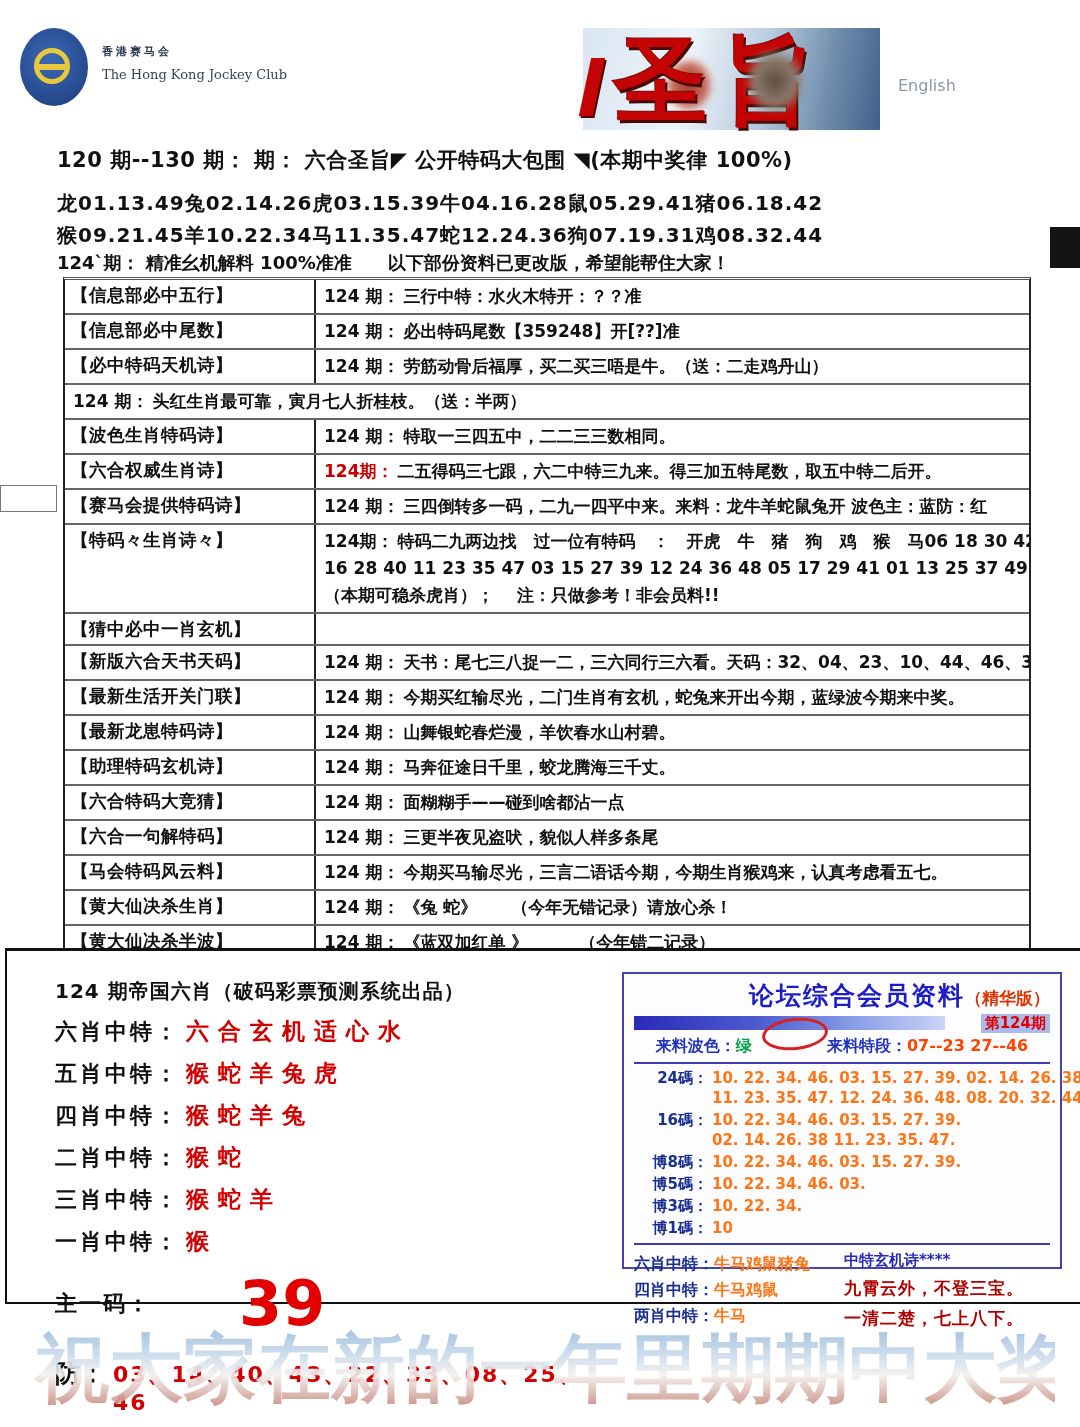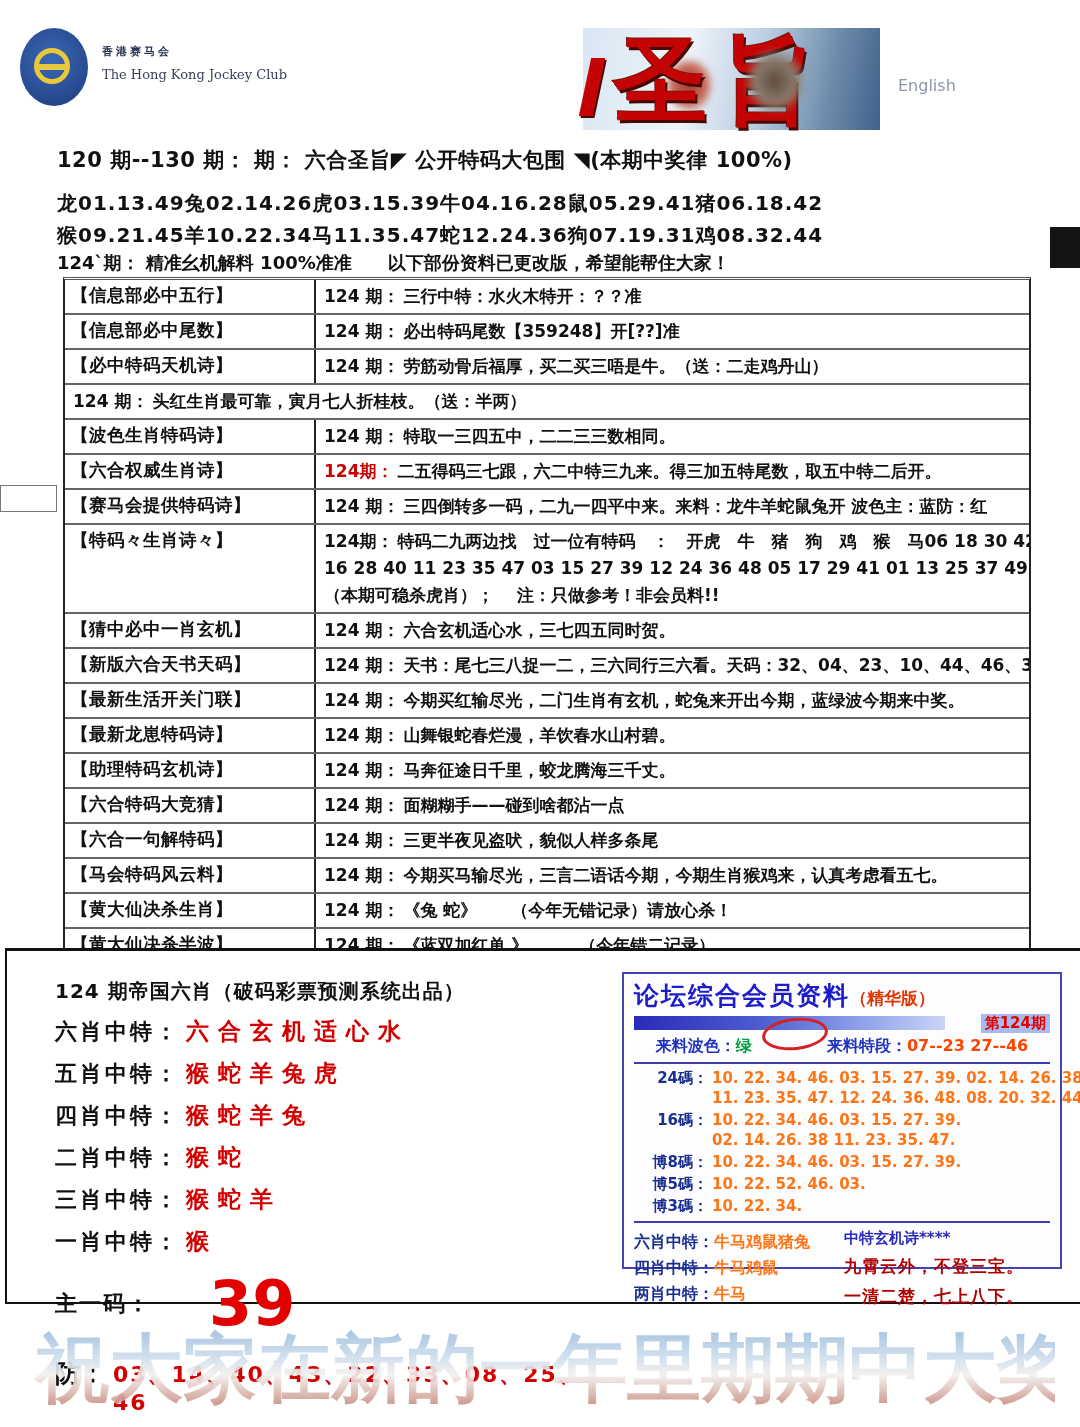--- a/index.html
+++ b/index.html
@@ -76,31 +76,31 @@
     border-top:3px solid #111; border-left:2px solid #111; border-bottom:2px solid #111;
     background:#fff;
   }
   .empire { left:55px; top:978px; width:540px; }
   .empire-title { font-size:20px; font-weight:bold; letter-spacing:1px; }
   .empire-row { margin-top:11px; display:flex; align-items:baseline; }
   .empire-label { font-size:22px; font-weight:bold; letter-spacing:3px; }
   .empire-value { font-size:23px; font-weight:bold; color:#d40000; letter-spacing:9px; margin-left:6px; }
   .maincode-row { margin-top:16px; display:flex; align-items:center; }
   .maincode-label { font-size:22px; font-weight:bold; letter-spacing:2px; }
-  .maincode-value { font-size:62px; font-weight:bold; color:#e20000; margin-left:58px; line-height:1; }
+  .maincode-value { font-size:62px; font-weight:bold; color:#e20000; margin-left:88px; line-height:1; }
   .guard-row { margin-top:22px; display:flex; align-items:baseline; }
   .guard-label { font-size:25px; font-weight:bold; }
   .guard-numbers { font-size:22px; font-weight:bold; color:#d40000; letter-spacing:2px; margin-left:8px; }
 
   
   .member-box {
     left:622px; top:972px; width:440px; height:297px;
     border:2px solid #4443b2; background:#fdfdff; padding:5px 10px 4px 10px;
   }
-  .mb-titlerow { text-align:left; white-space:nowrap; }
+  .mb-titlerow { text-align:right; white-space:nowrap; }
   .mb-title { font-size:25px; font-weight:bold; color:#1c1cc8; letter-spacing:2px; }
   .mb-suffix { font-size:17px; font-weight:bold; color:#e03400; }
   .mb-bar { display:flex; align-items:center; margin-top:3px; height:16px;gap:36px; }
   .mb-bar-grad { flex:1; height:14px;
     background:linear-gradient(90deg,#2a2ab8 0%,#4d5ccf 40%,#8c9fe8 72%,#c9d4f6 100%); }
   .mb-issue { font-size:15px; font-weight:bold; color:#e00000; background:#a9bbee; padding:0 4px; white-space:nowrap; }
   .mb-waveline { margin-top:5px; text-align:center; font-size:16px; font-weight:bold; white-space:nowrap; }
   .mb-blue { color:#2233bb; }
   .mb-green { color:#00a040; }
   .mb-orangered { color:#ff4400; }
@@ -191,21 +191,20 @@
   <div class="mrow">
     <div class="mlabel">【特码々生肖诗々】</div>
     <div class="mcontent">
       <div><span class="period">124期：</span><span>特码二九两边找　过一位有特码　：　开虎　牛　猪　狗　鸡　猴　马06 18 30 42 04</span></div>
       <div>16 28 40 11 23 35 47 03 15 27 39 12 24 36 48 05 17 29 41 01 13 25 37 49</div>
       <div>（本期可稳杀虎肖）；　 注：只做参考！非会员料!!</div>
     </div>
   </div>
   <div class="mrow">
     <div class="mlabel">【猜中必中一肖玄机】</div>
-    <div class="mcontent"><span class="period">124 期：</span><span>六合玄机适心水，三七四五同时贺。</span></div>
   </div>
   <div class="mrow">
     <div class="mlabel">【新版六合天书天码】</div>
     <div class="mcontent"><span class="period">124 期：</span><span>天书：尾七三八捉一二，三六同行三六看。天码：32、04、23、10、44、46、35、38</span></div>
   </div>
   <div class="mrow">
     <div class="mlabel">【最新生活开关门联】</div>
     <div class="mcontent"><span class="period">124 期：</span><span>今期买红输尽光，二门生肖有玄机，蛇兔来开出今期，蓝绿波今期来中奖。</span></div>
   </div>
   <div class="mrow">
@@ -322,25 +321,29 @@
           <div>10. 22. 34. 46. 03. 15. 27. 39.</div>
           <div>02. 14. 26. 38  11. 23. 35. 47.</div>
         </span>
     </div>
     <div class="code-row">
       <span class="code-label">博8碼：</span>
       <span class="code-vals">10. 22. 34. 46. 03. 15. 27. 39.</span>
     </div>
     <div class="code-row">
       <span class="code-label">博5碼：</span>
-      <span class="code-vals">10. 22. 52. 46. 03.</span>
+      <span class="code-vals">10. 22. 34. 46. 03.</span>
     </div>
     <div class="code-row">
       <span class="code-label">博3碼：</span>
       <span class="code-vals">10. 22. 34.</span>
+    </div>
+    <div class="code-row">
+      <span class="code-label">博1碼：</span>
+      <span class="code-vals">10</span>
     </div>
   </div>
 
   <div class="mb-hr"></div>
 
   <div class="mb-bottom">
     <div class="mb-zodiacs">
       <div class="mz-row"><span class="lab">六肖中特：</span><span class="val">牛马鸡鼠猪兔</span></div>
       <div class="mz-row"><span class="lab">四肖中特：</span><span class="val">牛马鸡鼠</span></div>
       <div class="mz-row"><span class="lab">两肖中特：</span><span class="val">牛马</span></div>

